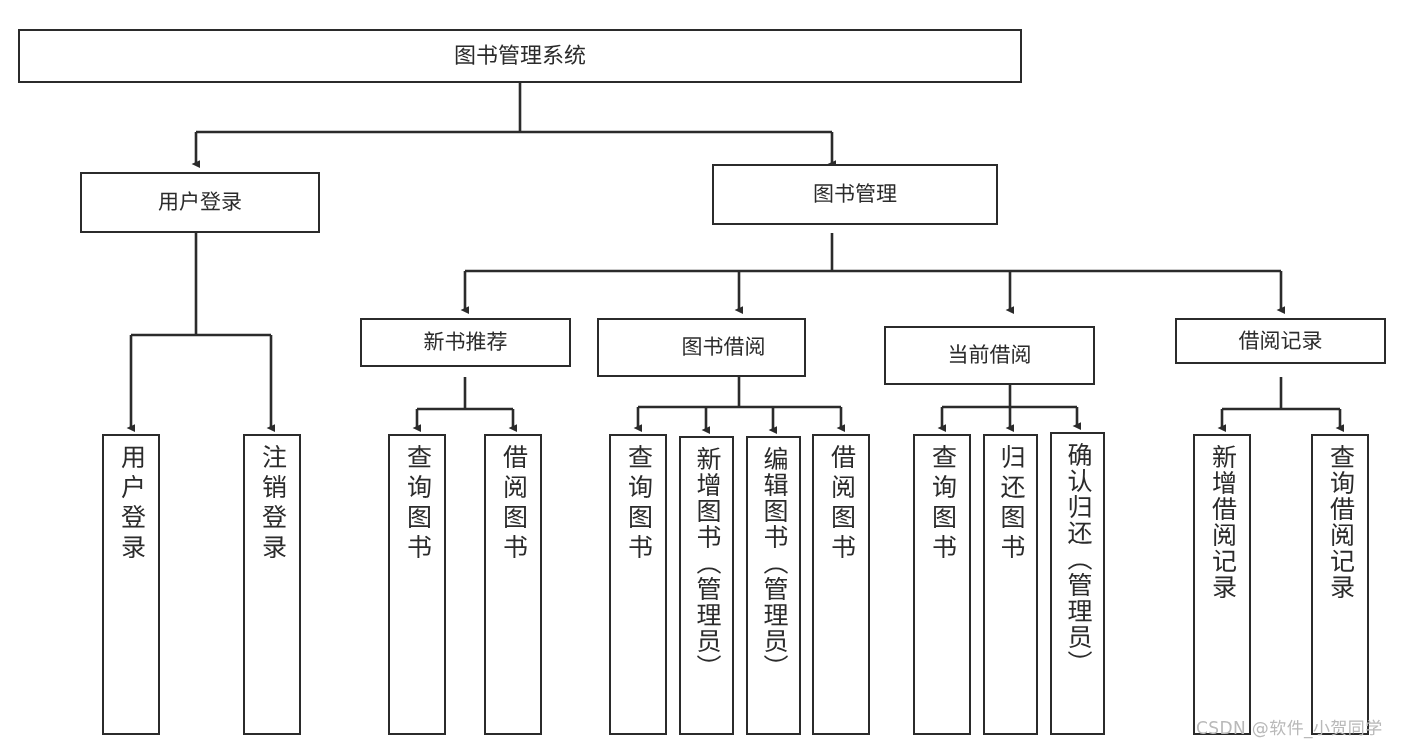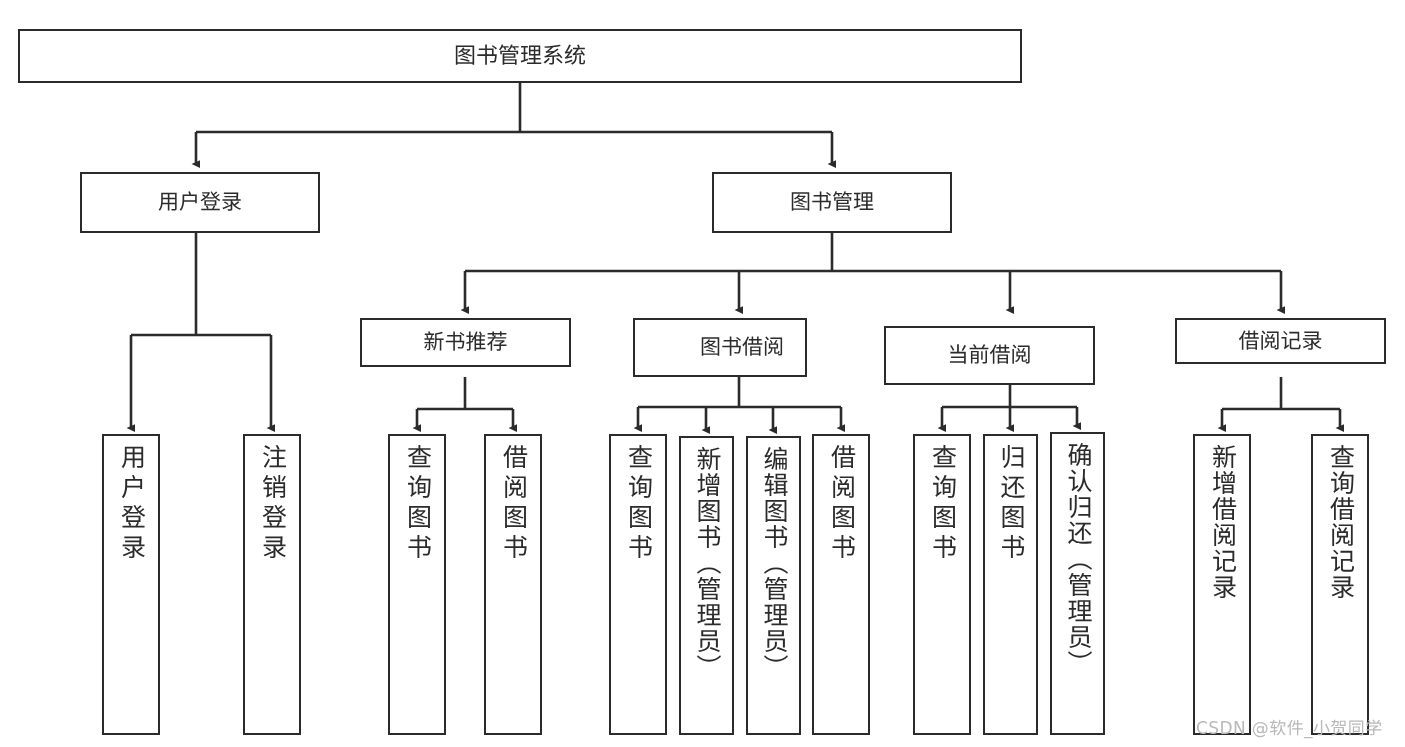--- a/index.html
+++ b/index.html
@@ -132,28 +132,28 @@
     </g>
   </svg>
 
   <div class="node horiz root" style="left:18px; top:13px; width:1004px; height:54px;margin-top:16px;">
     <span class="node-label">图书管理系统</span>
   </div>
 
   <div class="node horiz" style="left:80px; top:172px; width:240px; height:61px;">
     <span class="node-label">用户登录</span>
   </div>
-  <div class="node horiz" style="left:712px; top:172px; width:240px; height:61px;">
+  <div class="node horiz" style="left:712px; top:164px; width:286px; height:61px;">
     <span class="node-label">图书管理</span>
   </div>
 
   <div class="node horiz" style="left:360px; top:318px; width:211px; height:49px;">
     <span class="node-label">新书推荐</span>
   </div>
-  <div class="node horiz" style="left:633px; top:318px; width:174px; height:59px;padding-left:44px;">
+  <div class="node horiz" style="left:597px; top:318px; width:209px; height:59px;padding-left:44px;">
     <span class="node-label">图书借阅</span>
   </div>
   <div class="node horiz" style="left:884px; top:318px; width:211px; height:59px;margin-top:8px;">
     <span class="node-label">当前借阅</span>
   </div>
   <div class="node horiz" style="left:1175px; top:318px; width:211px; height:46px;">
     <span class="node-label">借阅记录</span>
   </div>
 
   <div class="node vert" style="left:102px; top:434px; width:58px; height:301px;">

